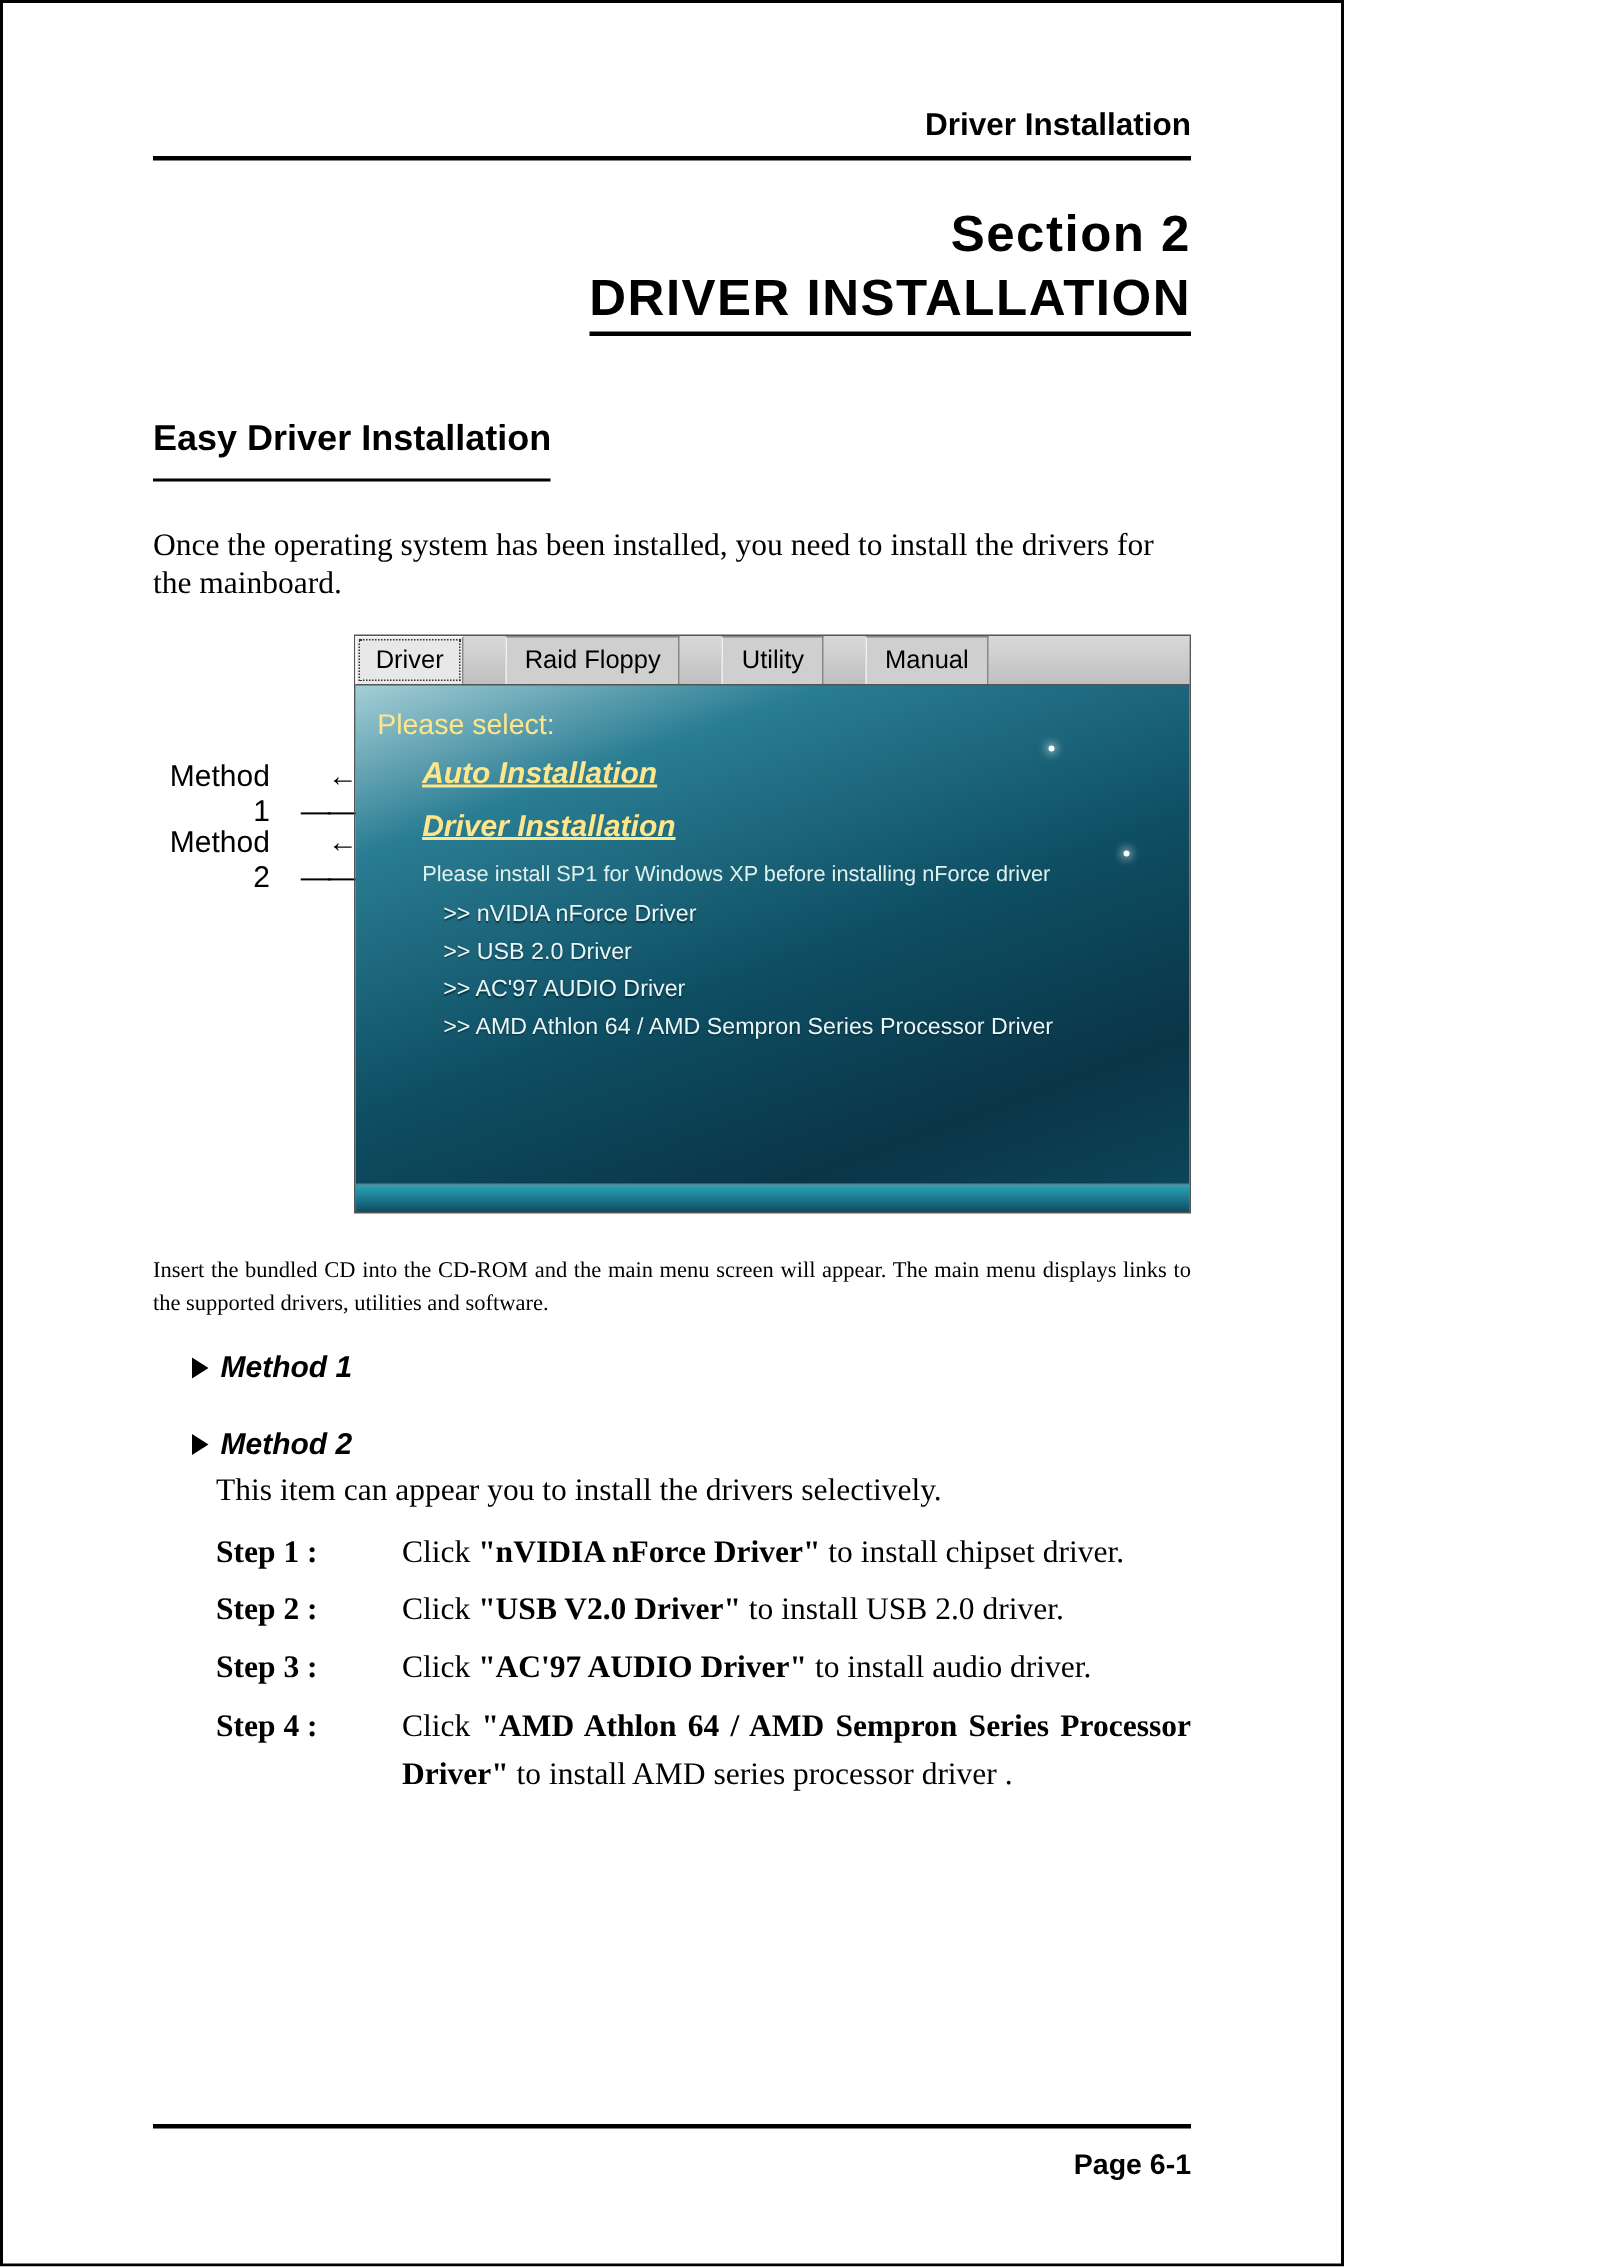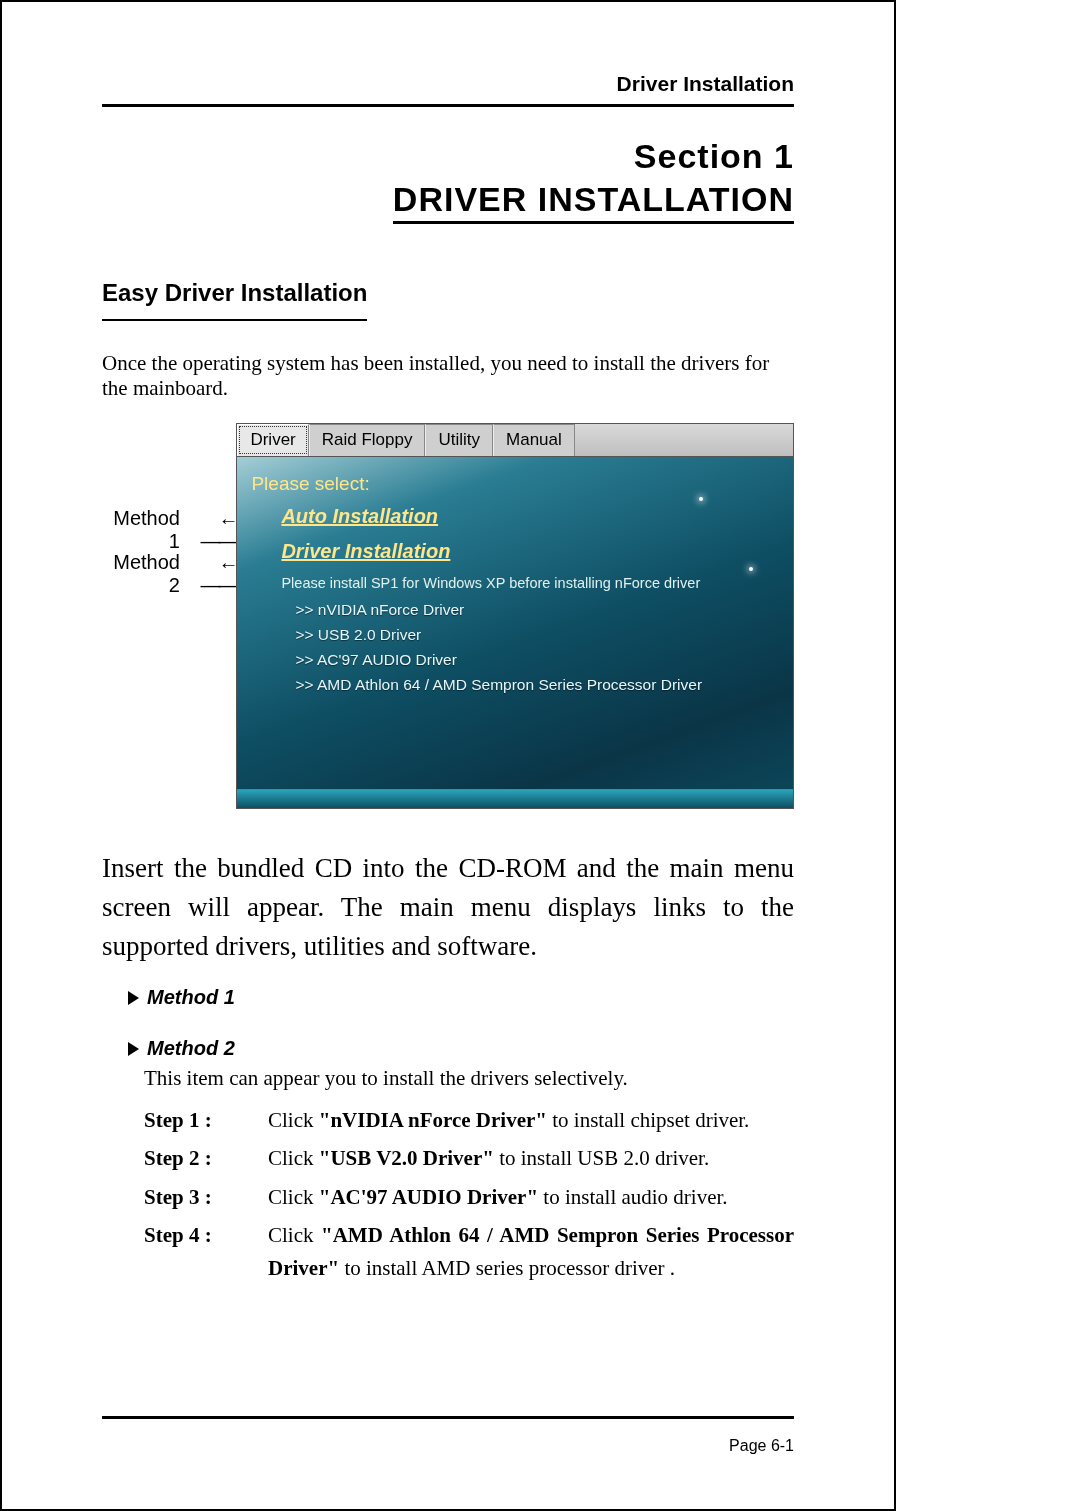--- a/index.html
+++ b/index.html
@@ -86,20 +86,21 @@
     border: 1px solid #555;
     background: linear-gradient(160deg,#c8e6ea 0%, #2a7d93 25%, #0e4e63 55%, #0a3547 80%, #0d485c 100%);
     color: #e8f7f9;
     font-family: Arial, Helvetica, sans-serif;
   }
   .tabbar {
     background: linear-gradient(#d9d9d9,#bfbfbf);
     display: flex;
     height: 32px;
     border-bottom: 1px solid #555;
+    gap: 28px;
   }
   .tabbar .tab {
     color: #000;
     font-family: Arial, Helvetica, sans-serif;
     font-size: 17px;
     padding: 5px 12px 0 12px;
     border-right: 1px solid #888;
     border-top: 1px solid #888;
     border-left: 1px solid #eee;
     background: #cfcfcf;
@@ -153,22 +154,22 @@
     background: linear-gradient(#2aa3b8,#0e4e63);
     border-top: 1px solid rgba(255,255,255,.3);
   }
   
   .sparkle {
     position: absolute; width:4px; height:4px; background:#fff; border-radius:50%;
     box-shadow: 0 0 6px 2px rgba(255,255,255,.5);
   }
   
   .para {
-    margin-top: 40px;
-    font-size: 27px;
+    margin-top: 28px;
+    font-size: 15px;
     line-height: 1.45;
     text-align: justify;
   }
   .method-head {
     margin-top: 20px;
     margin-left: 26px;
     font-family: Arial, Helvetica, sans-serif;
     font-weight: bold;
     font-style: italic;
     font-size: 20px;
@@ -214,33 +215,33 @@
     position: absolute;
     left: 100px; right: 100px;
     bottom: 90px;
     border-top: 3px solid #000;
   }
   .pagenum {
     position: absolute;
     right: 100px;
     bottom: 54px;
     font-family: Arial, Helvetica, sans-serif;
-    font-weight: normal;
-    font-size: 16px;
+    font-weight: bold;
+    font-size: 19px;
   }
 </style>
 </head>
 <body>
 
 <div class="page">
 
   <div class="running-head">Driver Installation</div>
 
   <div class="section-title">
-    <div class="sec">Section 1</div>
+    <div class="sec">Section 2</div>
     <div class="main">DRIVER INSTALLATION</div>
   </div>
 
   <div class="subhead">Easy Driver Installation</div>
 
   <div class="intro">Once the operating system has been installed, you need to install the drivers for the mainboard.</div>
 
   
   <div class="shot-wrap">
     <div class="method-labels">

